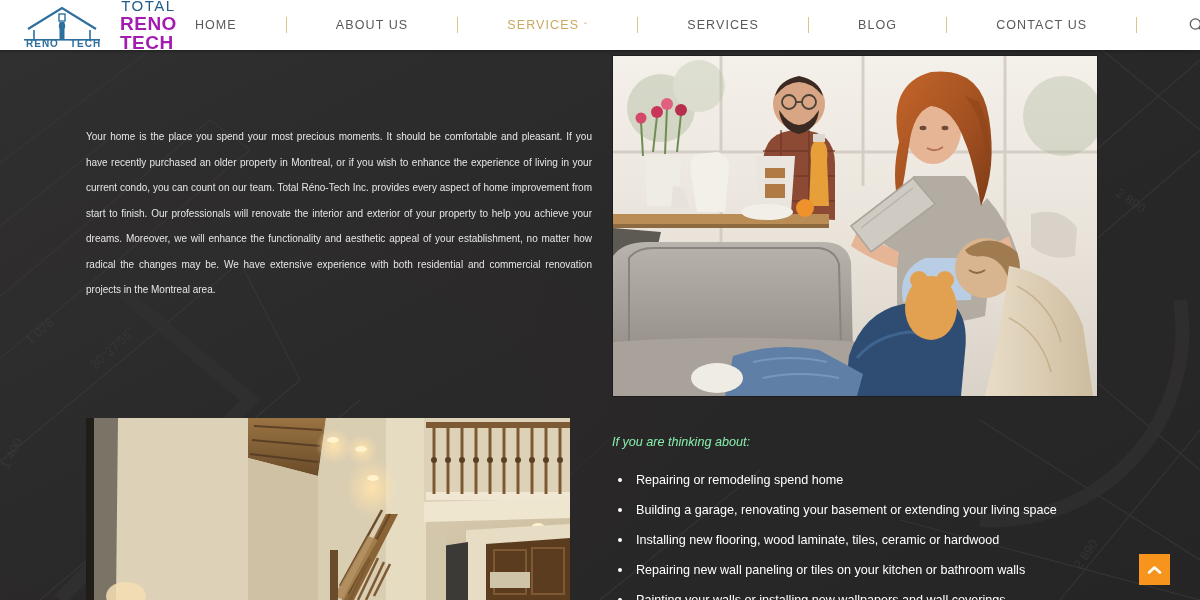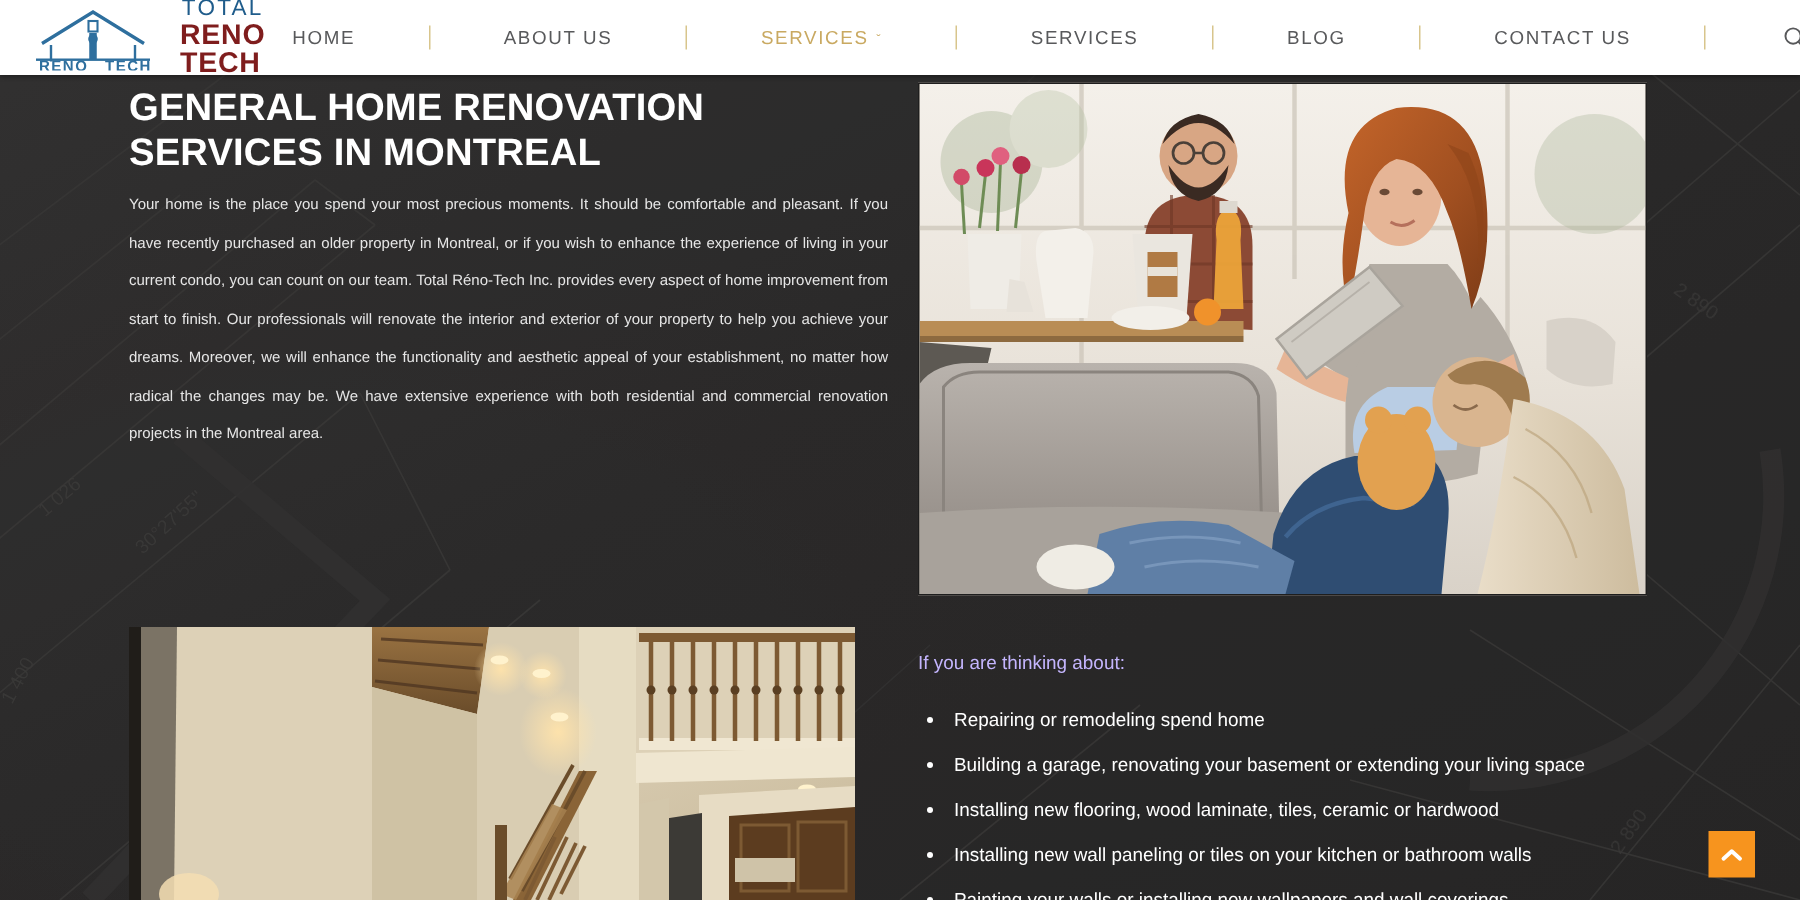--- a/index.html
+++ b/index.html
@@ -63,21 +63,21 @@
     font-weight: normal;
     letter-spacing: 1.5px;
     color: #1f5c8b;
     text-align: center;
   }
   .logo-text .l2 {
     display: block;
     font-size: 19px;
     font-weight: bold;
     letter-spacing: .5px;
-    color: #7f1d1d;
+    color: #a21caf;
     margin-top: 1px;
   }
 
   
   .nav {
     margin-left: auto;
     margin-right: 26px;
     display: flex;
     align-items: center;
     height: 100%;
@@ -167,24 +167,25 @@
 
   
   .list-col {
     position: absolute;
     left: 612px;
     top: 434px;
     width: 470px;
     z-index: 12;
   }
   .list-intro {
-    color: #c4b5fd;
+    color: #86efac;
     font-size: 12.6px;
     line-height: 1.4;
     margin-bottom: 20px;
+    font-style: italic;
   }
   ul.service-list { list-style: none; }
   ul.service-list li {
     color: #ffffff;
     font-size: 12.6px;
     line-height: 1.35;
     margin-bottom: 13px;
     padding-left: 24px;
     position: relative;
   }
@@ -306,21 +307,20 @@
       <svg width="17" height="17" viewBox="0 0 17 17" aria-hidden="true">
         <circle cx="7.4" cy="7" r="5.1" fill="none" stroke="#58595b" stroke-width="1.3"></circle>
         <path d="M11.2 11 L15 15.2" stroke="#58595b" stroke-width="1.3" stroke-linecap="round"></path>
       </svg>
     </div>
   </nav>
 </div>
 
 <div class="content">
 
-  <h1 class="heading">GENERAL HOME RENOVATION SERVICES IN MONTREAL</h1>
 
   <p class="body-copy">Your home is the place you spend your most precious moments. It should be comfortable and pleasant. If you have recently purchased an older property in Montreal, or if you wish to enhance the experience of living in your current condo, you can count on our team. Total Réno-Tech Inc. provides every aspect of home improvement from start to finish. Our professionals will renovate the interior and exterior of your property to help you achieve your dreams. Moreover, we will enhance the functionality and aesthetic appeal of your establishment, no matter how radical the changes may be. We have extensive experience with both residential and commercial renovation projects in the Montreal area.</p>
 
   <div class="hero-photo">
     <svg width="484" height="340" viewBox="0 0 484 340" aria-hidden="true">
       <defs>
         <linearGradient id="winlight" x1="0" y1="0" x2="0" y2="1">
           <stop offset="0%" stop-color="#f4f0ea"></stop>
           <stop offset="55%" stop-color="#e9e3da"></stop>
           <stop offset="100%" stop-color="#d9d2c8"></stop>
@@ -570,21 +570,21 @@
       <ellipse cx="40" cy="178" rx="20" ry="14" fill="#f5deb3" opacity=".85"></ellipse>
     </svg>
   </div>
 
   <div class="list-col">
     <div class="list-intro">If you are thinking about:</div>
     <ul class="service-list">
       <li>Repairing or remodeling spend home</li>
       <li>Building a garage, renovating your basement or extending your living space</li>
       <li>Installing new flooring, wood laminate, tiles, ceramic or hardwood</li>
-      <li>Installing new wall paneling or tiles on your kitchen or bathroom walls</li>
+      <li>Repairing new wall paneling or tiles on your kitchen or bathroom walls</li>
       <li>Painting your walls or installing new wallpapers and wall coverings</li>
 
     </ul>
   </div>
 </div>
 
 <div class="scroll-top">
   <svg width="15" height="10" viewBox="0 0 15 10" aria-hidden="true">
     <path d="M2 7.5 L7.5 2.5 L13 7.5" fill="none" stroke="#ffffff" stroke-width="2.6" stroke-linecap="round" stroke-linejoin="round"></path>
   </svg>

